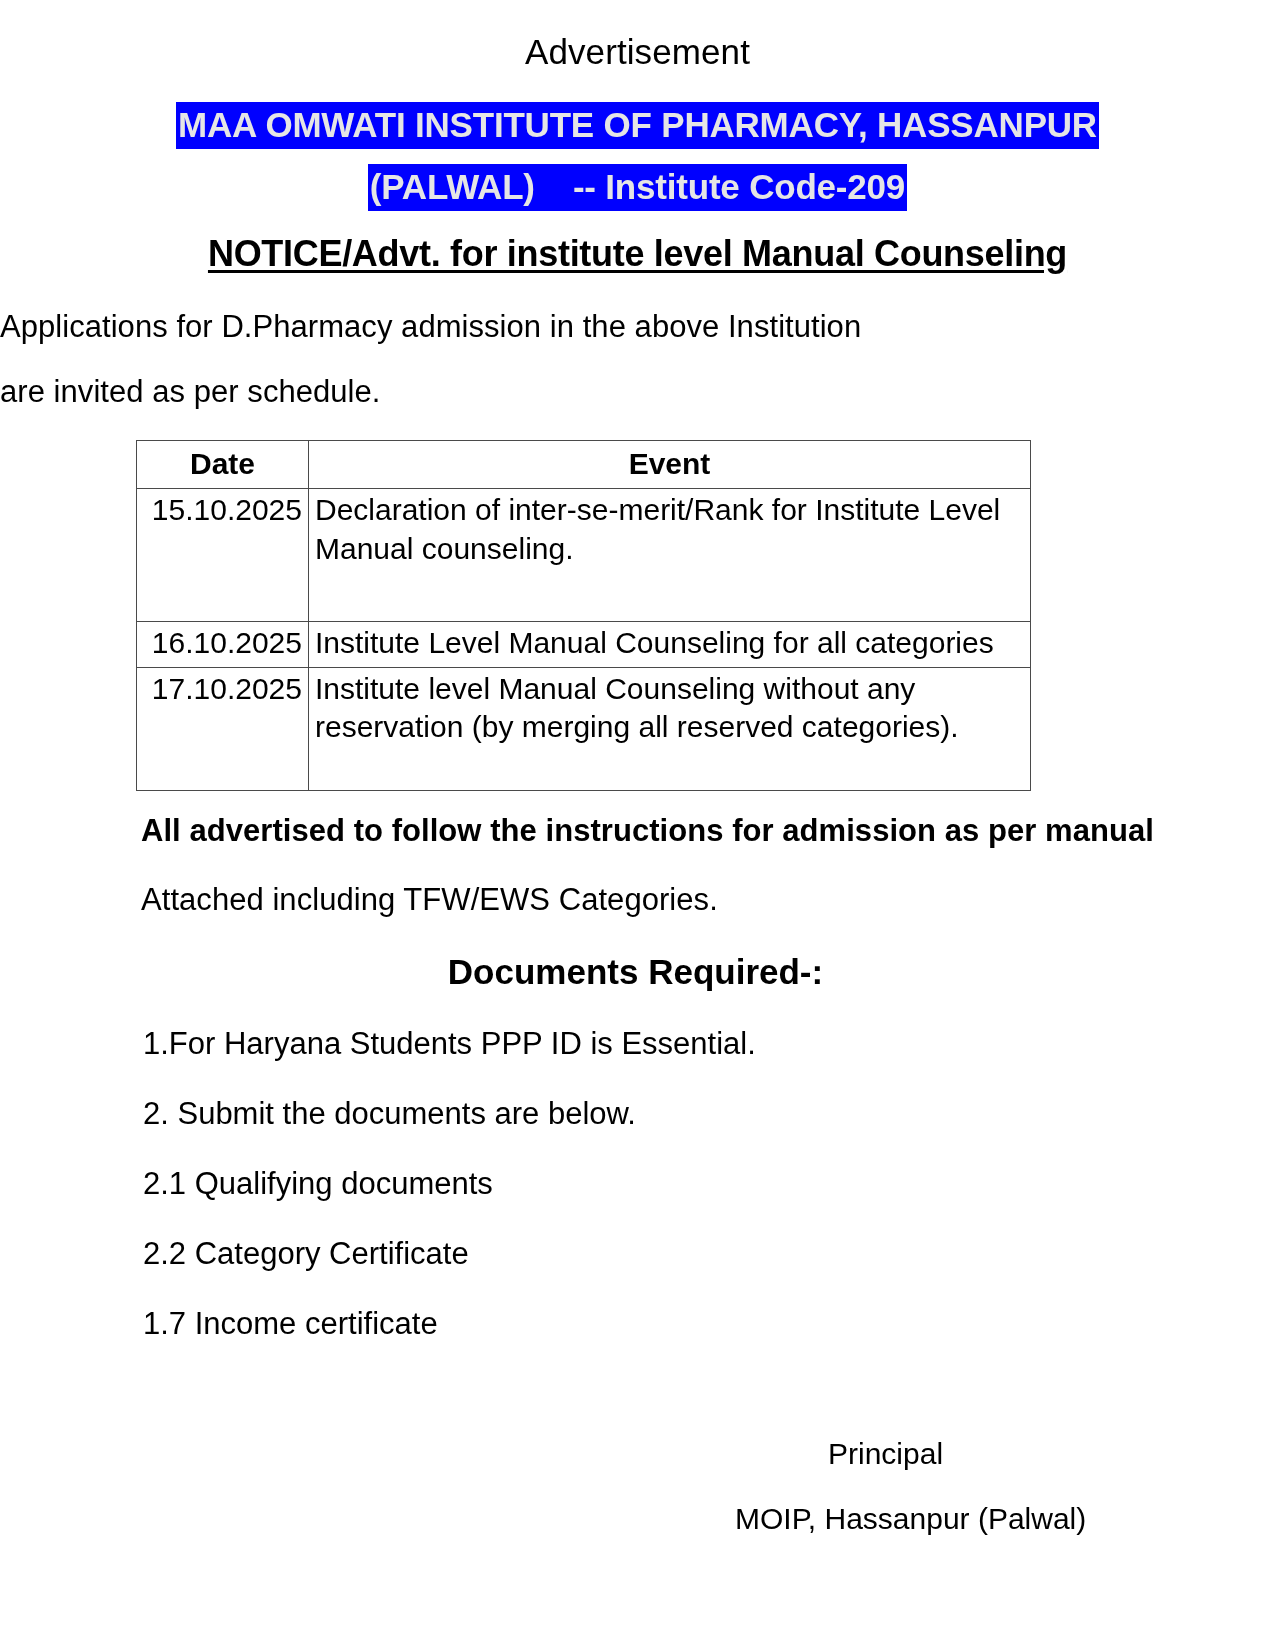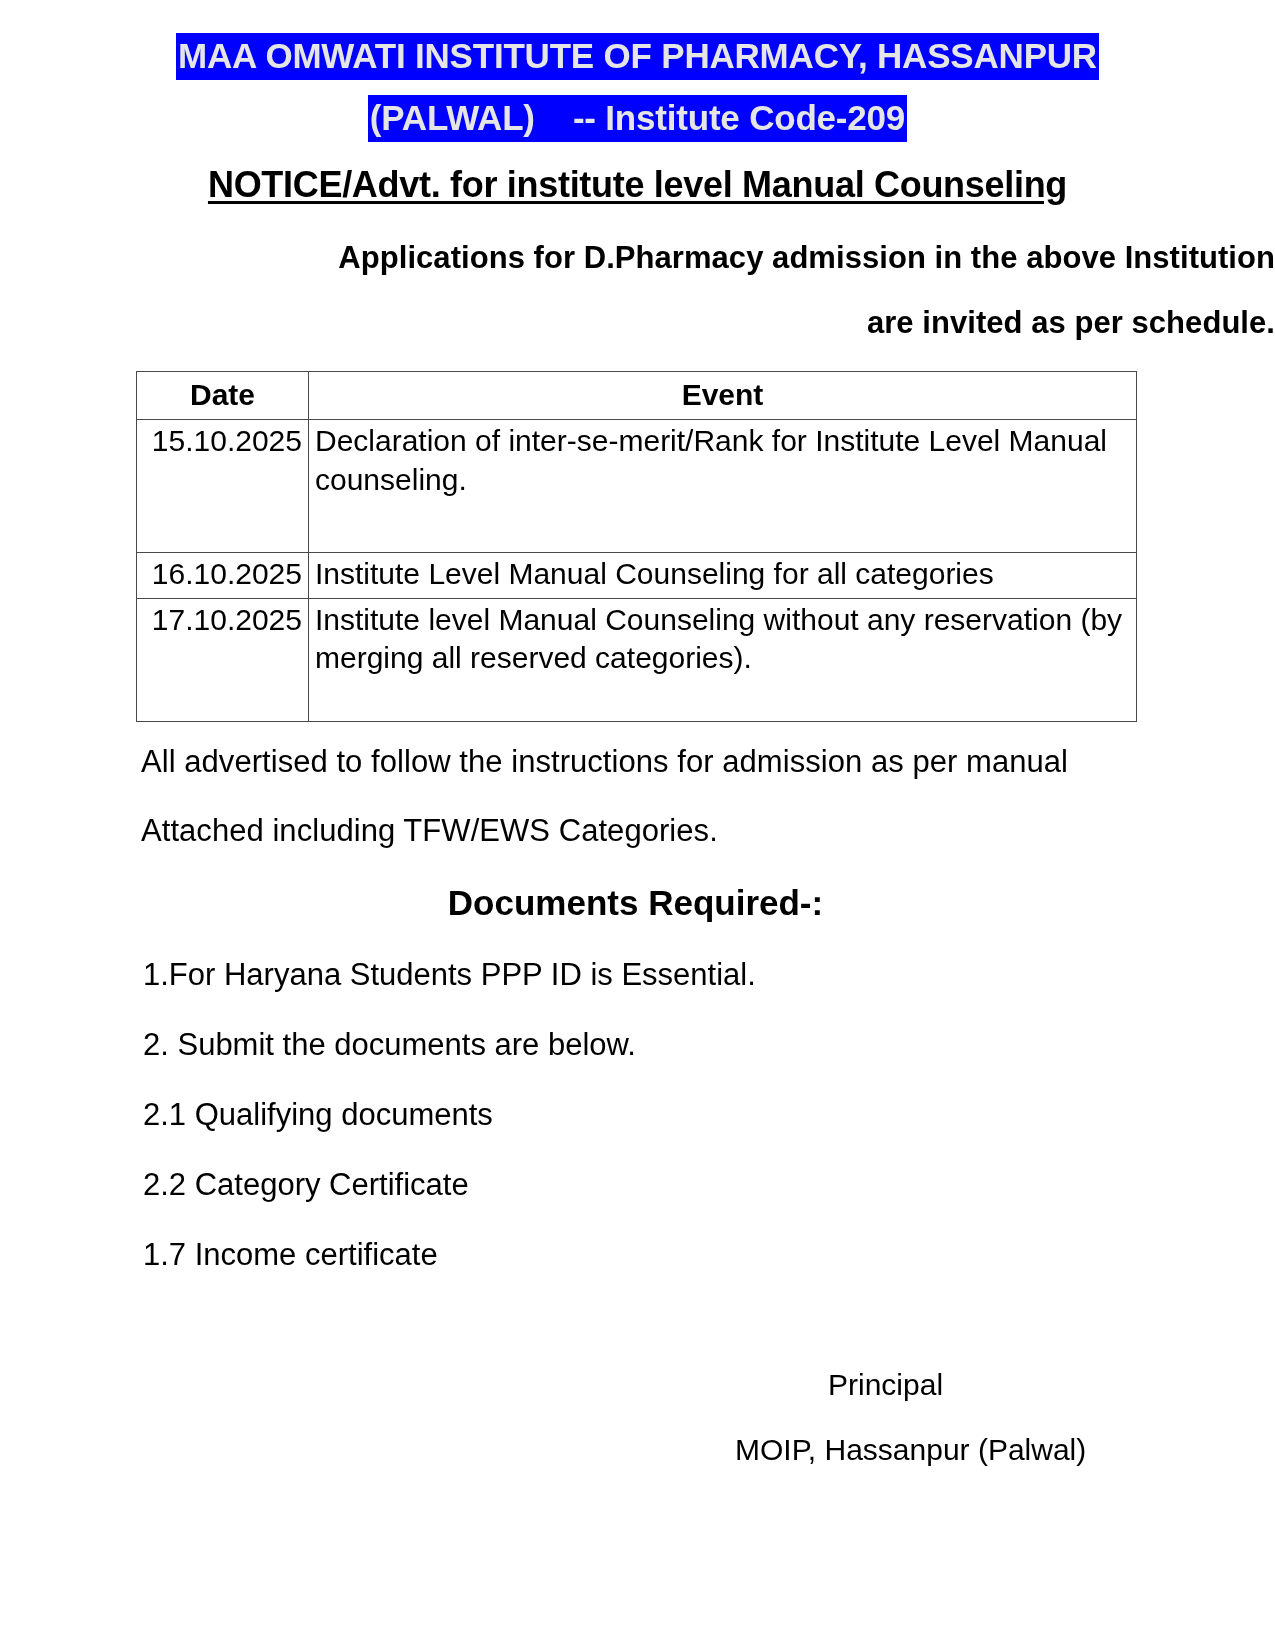--- a/index.html
+++ b/index.html
@@ -56,37 +56,37 @@
     font-size: 36px;
     font-weight: 700;
     text-decoration: underline;
     text-underline-offset: 4px;
     padding-top: 32px;
     line-height: 1.0;
     letter-spacing: -0.3px;
   }
 
   .intro {
-    text-align: right;
+    text-align: left;
     font-size: 31px;
-    font-weight: 700;
+    font-weight: 400;
     line-height: 1.0;
     letter-spacing: 0.05px;
   }
   .intro-1 { padding-top: 39px; }
   .intro-2 { padding-top: 34px; }
 
   
   .schedule-wrap {
     padding-top: 33px;
     padding-left: 136px;
   }
   table.schedule {
     border-collapse: collapse;
-    width: 1001px;
+    width: 895px;
     table-layout: fixed;
   }
   table.schedule td, table.schedule th {
     border: 1px solid #4a4a4a;
     vertical-align: top;
     font-size: 30px;
     line-height: 1.28;
     padding: 2px 6px 4px 6px;
     font-weight: 400;
   }
@@ -105,21 +105,21 @@
   .row-tall2 td { height: 116px; }
 
   
   .para {
     font-size: 31px;
     line-height: 1.0;
     padding-left: 141px;
     font-weight: 400;
     letter-spacing: 0.05px;
   }
-  .p-after-table-1 { padding-top: 24px; }
+  .p-after-table-1 { padding-top: 24px; font-weight: bold; }
   .p-after-table-2 { padding-top: 38px; }
 
   .docs-required {
     text-align: center;
     font-size: 35px;
     font-weight: 700;
     padding-top: 39px;
     line-height: 1.0;
     padding-right: 4px;
   }
@@ -145,20 +145,21 @@
   .sig-org {
     padding-top: 35px;
     padding-left: 735px;
   }
 </style>
 </head>
 <body>
 
 <div class="page">
 
+  <div class="advertisement">Advertisement</div>
 
   <div class="hl-line hl-line-1">
     <span class="hl">MAA OMWATI INSTITUTE OF PHARMACY, HASSANPUR</span>
   </div>
 
   <div class="hl-line hl-line-2">
     <span class="hl">(PALWAL)    -- Institute Code-209</span>
   </div>
 
   <div class="notice">NOTICE/Advt. for institute  level Manual Counseling</div>

